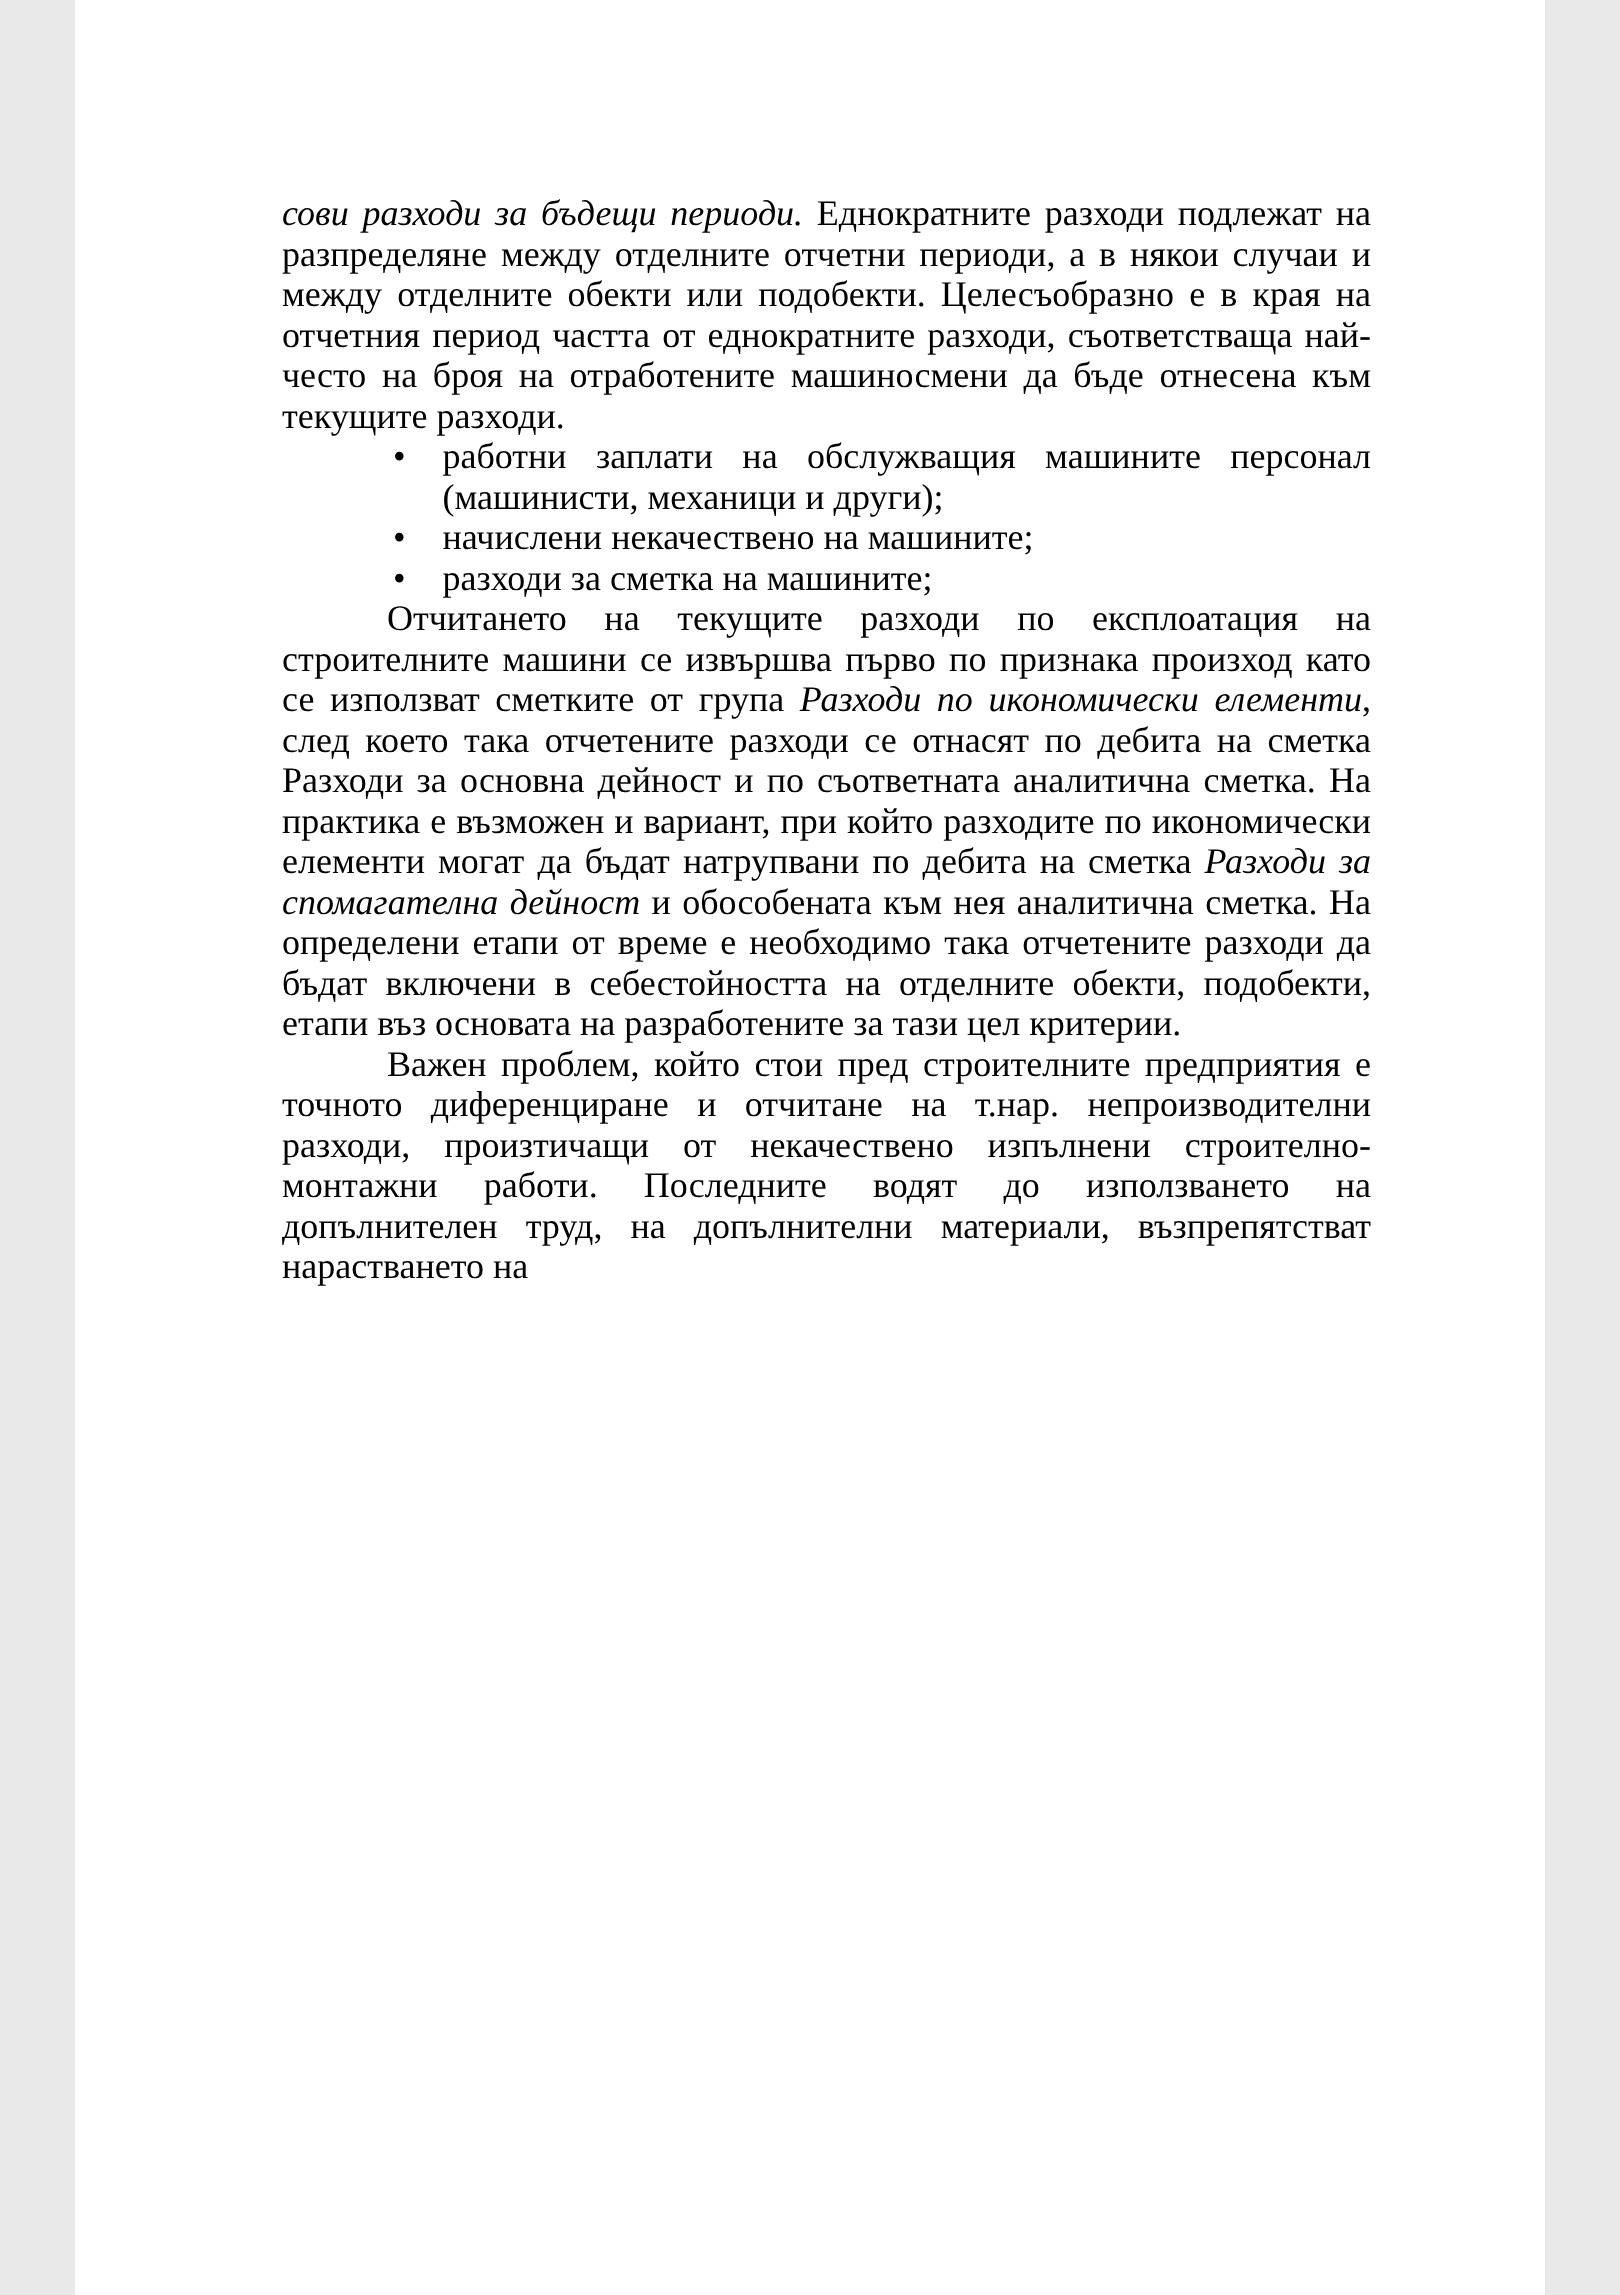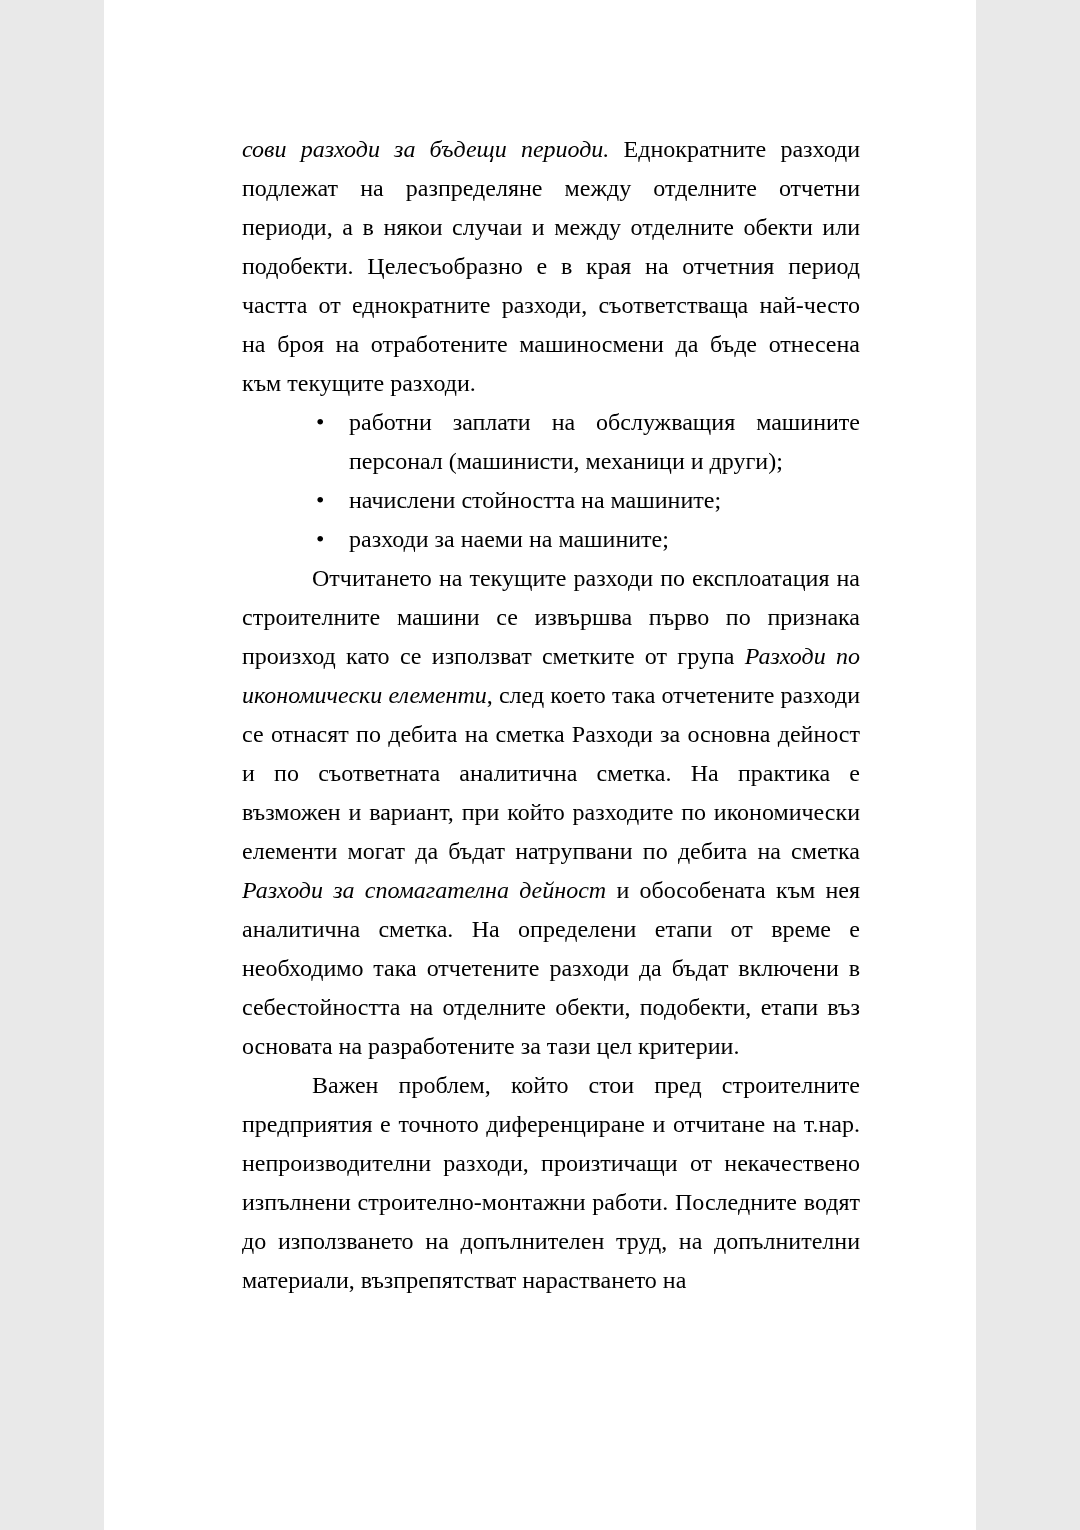--- a/index.html
+++ b/index.html
@@ -1,29 +1,29 @@
 <!DOCTYPE html>
 <html lang="bg"><head>
 <meta charset="utf-8">
 <style>
   html, body {
     margin: 0;
     padding: 0;
     background: #e9e9e9;
   }
   .page {
-    width: 872px;
+    width: 980px;
     height: 1530px;
     margin: 0 auto;
     background: #ffffff;
     box-sizing: border-box;
     padding: 130px 116px 0 138px;
     font-family: "Liberation Serif", "DejaVu Serif", serif;
     font-size: 24px;
-    line-height: 39px;
+    line-height: 27px;
     color: #000000;
     position: relative;
     overflow: hidden;
   }
   .text-block {
     text-align: justify;
   }
   .text-block p {
     margin: 0;
   }
@@ -54,19 +54,19 @@
   }
 </style>
 </head>
 <body>
 
 <div class="page">
   <div class="text-block">
       <p><em>сови разходи за бъдещи периоди.</em><span> Еднократните разходи подлежат на разпределяне между отделните отчетни периоди, а в някои случаи и между отделните обекти или подобекти. Целесъобразно е в края на отчетния период частта от еднократните разходи, съответстваща най-често на броя на отработените машиносмени да бъде отнесена към текущите разходи.</span></p>
       <ul>
         <li><span>работни заплати на обслужващия машините персонал (машинисти, механици и други);</span></li>
-        <li><span>начислени стойността на машините;</span></li>
-        <li><span>разходи за наеми на машините;</span></li>
+        <li><span>начислени некачествено на машините;</span></li>
+        <li><span>разходи за сметка на машините;</span></li>
       </ul>
       <p class="indent"><span>Отчитането на текущите разходи по експлоатация на строителните машини се извършва първо по признака произход като се използват сметките от група </span><em>Разходи по икономически елементи</em><span>, след което така отчетените разходи се отнасят по дебита на сметка Разходи за основна дейност и по съответната аналитична сметка. На практика е възможен и вариант, при който разходите по икономически елементи могат да бъдат натрупвани по дебита на сметка </span><em>Разходи за спомагателна дейност</em><span> и обособената към нея аналитична сметка. На определени етапи от време е необходимо така отчетените разходи да бъдат включени в себестойността на отделните обекти, подобекти, етапи въз основата на разработените за тази цел критерии.</span></p>
       <p class="indent"><span>Важен проблем, който стои пред строителните предприятия е точното диференциране и отчитане на т.нар. непроизводителни разходи, произтичащи от некачествено изпълнени строително-монтажни работи. Последните водят до използването на допълнителен труд, на допълнителни материали, възпрепятстват нарастването на</span></p>
     </div>
 </div>
 
 </body></html>

